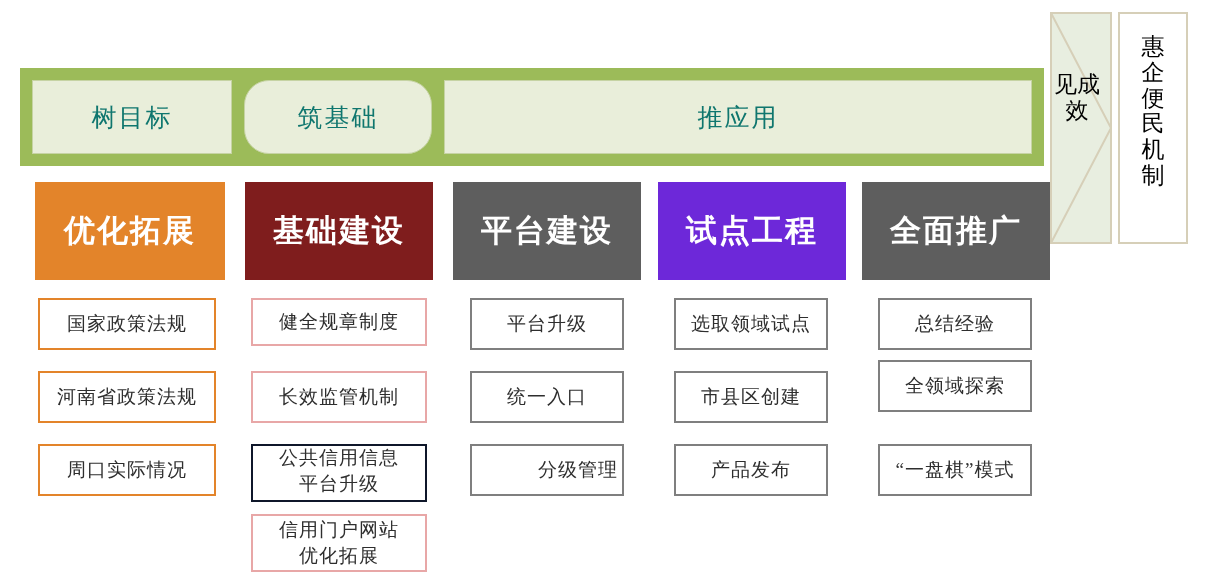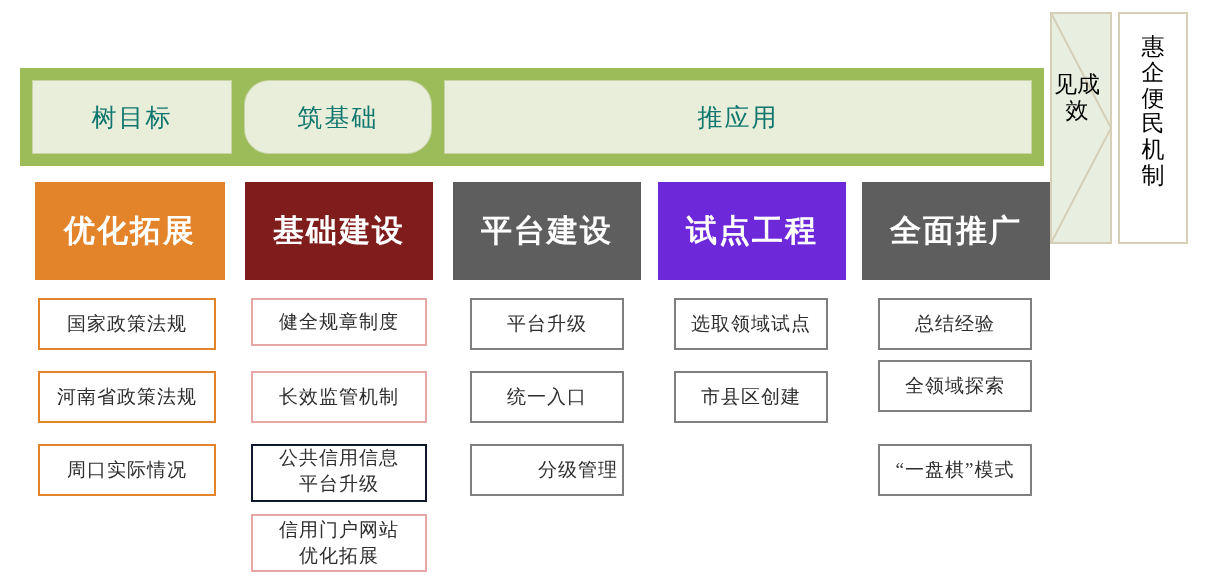--- a/index.html
+++ b/index.html
@@ -169,20 +169,23 @@
 
   <div class="hdr" style="left:658px; width:188px; background:#6d28d9;">
     <span>试点工程</span>
   </div>
   <div class="item" style="left:674px; top:298px; width:154px; height:52px; border:2px solid #7f7f7f;">
     <span>选取领域试点</span>
   </div>
   <div class="item" style="left:674px; top:371px; width:154px; height:52px; border:2px solid #7f7f7f;">
     <span>市县区创建</span>
   </div>
+  <div class="item" style="left:674px; top:444px; width:154px; height:52px; border:2px solid #7f7f7f;">
+    <span>产品发布</span>
+  </div>
 
   <div class="hdr" style="left:862px; width:188px; background:#5e5e5e;">
     <span>全面推广</span>
   </div>
   <div class="item" style="left:878px; top:298px; width:154px; height:52px; border:2px solid #7f7f7f;">
     <span>总结经验</span>
   </div>
   <div class="item" style="left:878px; top:360px; width:154px; height:52px; border:2px solid #7f7f7f;">
     <span>全领域探索</span>
   </div>

